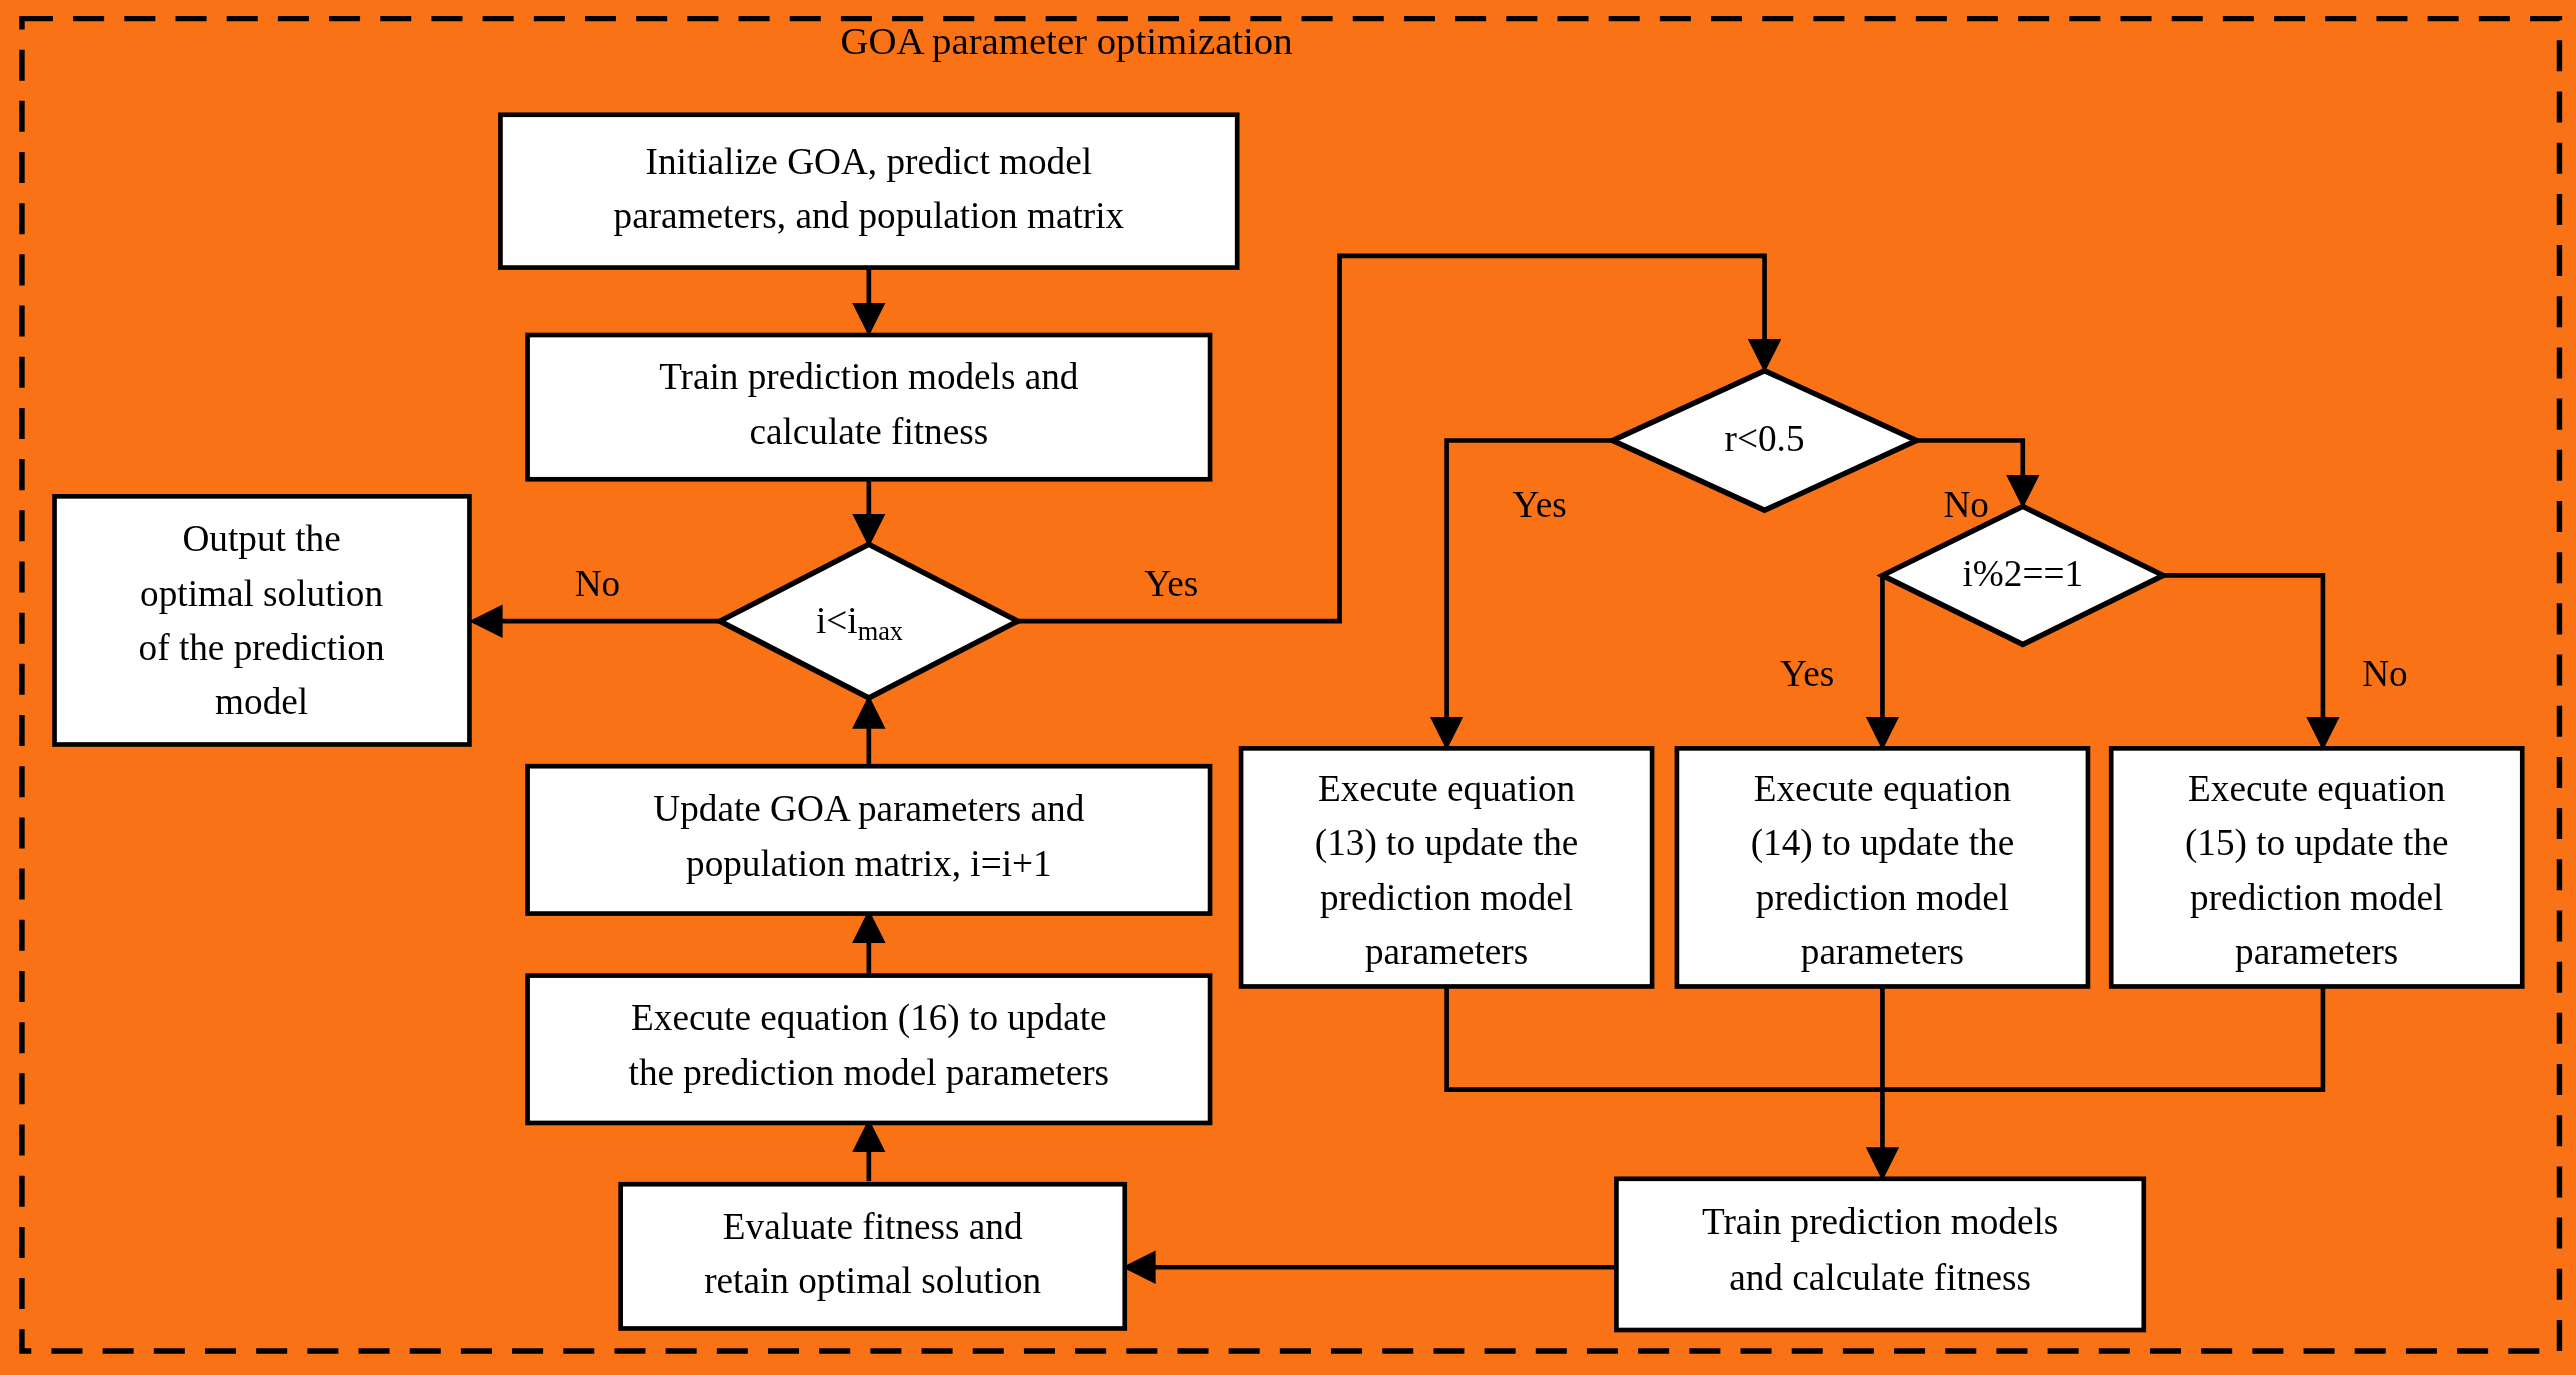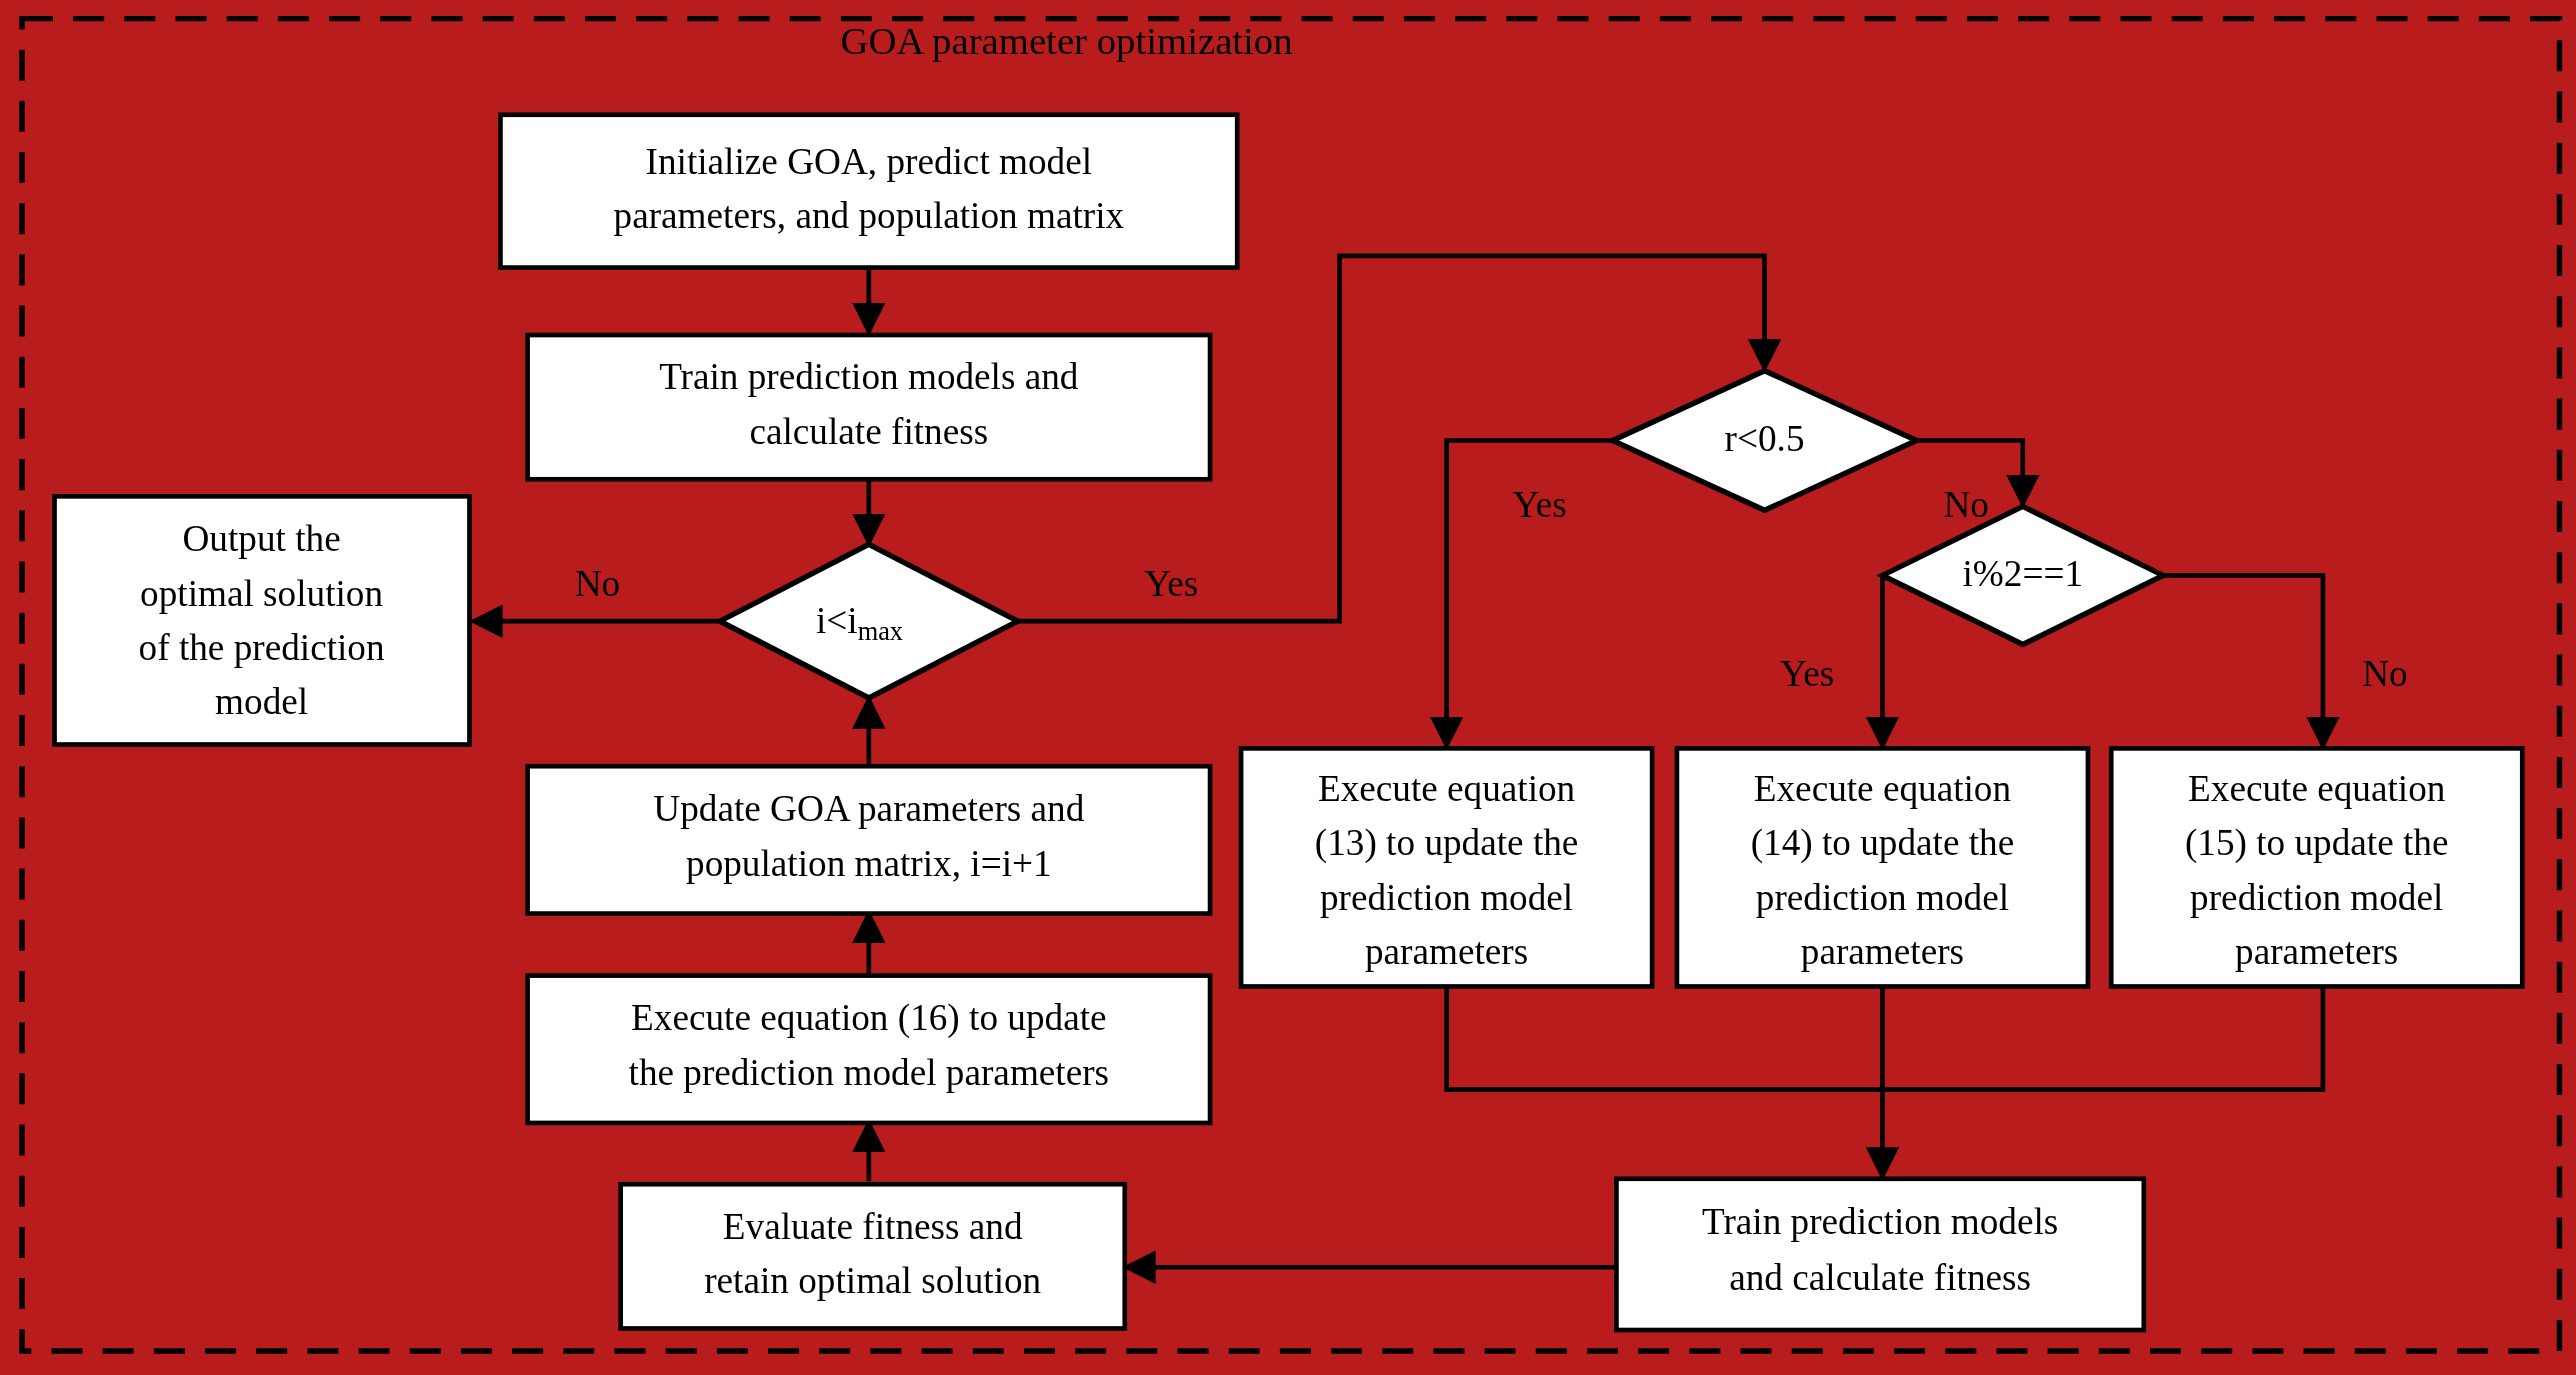--- a/index.html
+++ b/index.html
@@ -7,21 +7,21 @@
     padding: 0;
     background: #ffffff;
   }
   body {
     font-family: "Liberation Serif", "DejaVu Serif", serif;
   }
   #stage {
     position: relative;
     width: 2576px;
     height: 1375px;
-    background: #b91c1c;
+    background: #f97316;
     overflow: hidden;
   }
   svg#flow {
     position: absolute;
     left: 0; top: 0;
     width: 2576px;
     height: 1375px;
   }
   .node-rect {
     fill: #ffffff;

